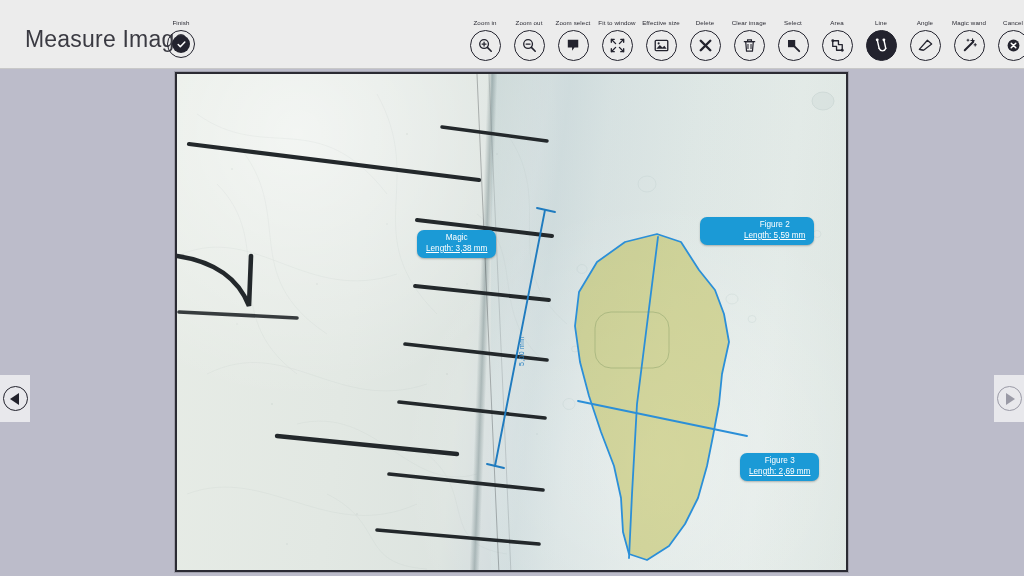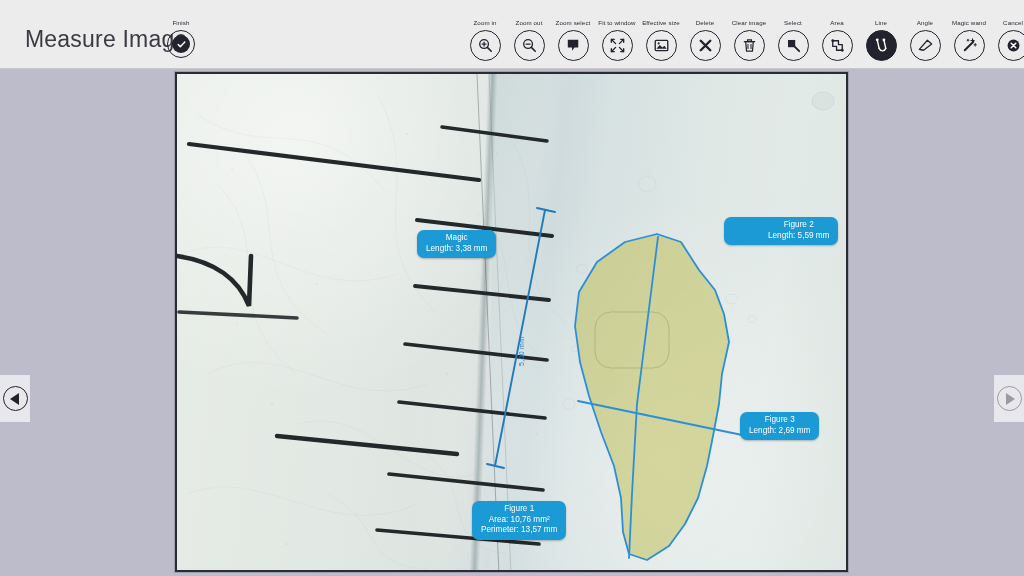--- a/index.html
+++ b/index.html
@@ -174,21 +174,21 @@
     border-radius: 7px;
     padding: 3px 9px 4px 9px;
     font-size: 8.2px;
     line-height: 10.5px;
     text-align: center;
     white-space: nowrap;
     box-shadow: 0 1px 2px rgba(0,0,0,0.25);
     cursor: pointer;
   }
   .mlabel .ttl { display: block; }
-  .mlabel .sub { display: block; }
+  .mlabel .sub { display: block; text-decoration: underline; }
 
   .rotlabel {
     position: absolute;
     color: #1f7bbf;
     font-size: 7px;
     transform: rotate(-90deg);
     transform-origin: left top;
     white-space: nowrap;
     letter-spacing: 0.3px;
   }
@@ -461,35 +461,30 @@
         <path d="M310,390 L327,394" stroke="#1f7bbf" stroke-width="1.9" stroke-linecap="round"></path>
       </svg>
 
       <div class="rotlabel" style="left:341px; top:292px;">5,00 mm</div>
 
       <div class="mlabel" style="left:240px; top:156px;">
         <span class="ttl">Magic</span>
         <span class="sub">Length: 3,38 mm</span>
       </div>
 
-      <div class="mlabel" style="left:547px; top:143px;padding-left:44px;">
+      <div class="mlabel" style="left:523px; top:143px;padding-left:44px;">
         <span class="ttl">Figure 2</span>
         <span class="sub">Length: 5,59 mm</span>
       </div>
 
-      <div class="mlabel" style="left:563px; top:338px;">
+      <div class="mlabel" style="left:563px; top:379px;">
         <span class="ttl">Figure 3</span>
         <span class="sub">Length: 2,69 mm</span>
       </div>
 
-      <div class="mlabel" style="left:295px; top:427px;">
-        <span class="ttl">Figure 1</span>
-        <span class="sub">Area: 10,76 mm²</span>
-        <span class="sub">Perimeter: 13,57 mm</span>
-      </div>
 
     </div>
 
     <div class="navbtn left">
       <div class="navcircle">
         <div class="tri l"></div>
       </div>
     </div>
     <div class="navbtn right">
       <div class="navcircle">

